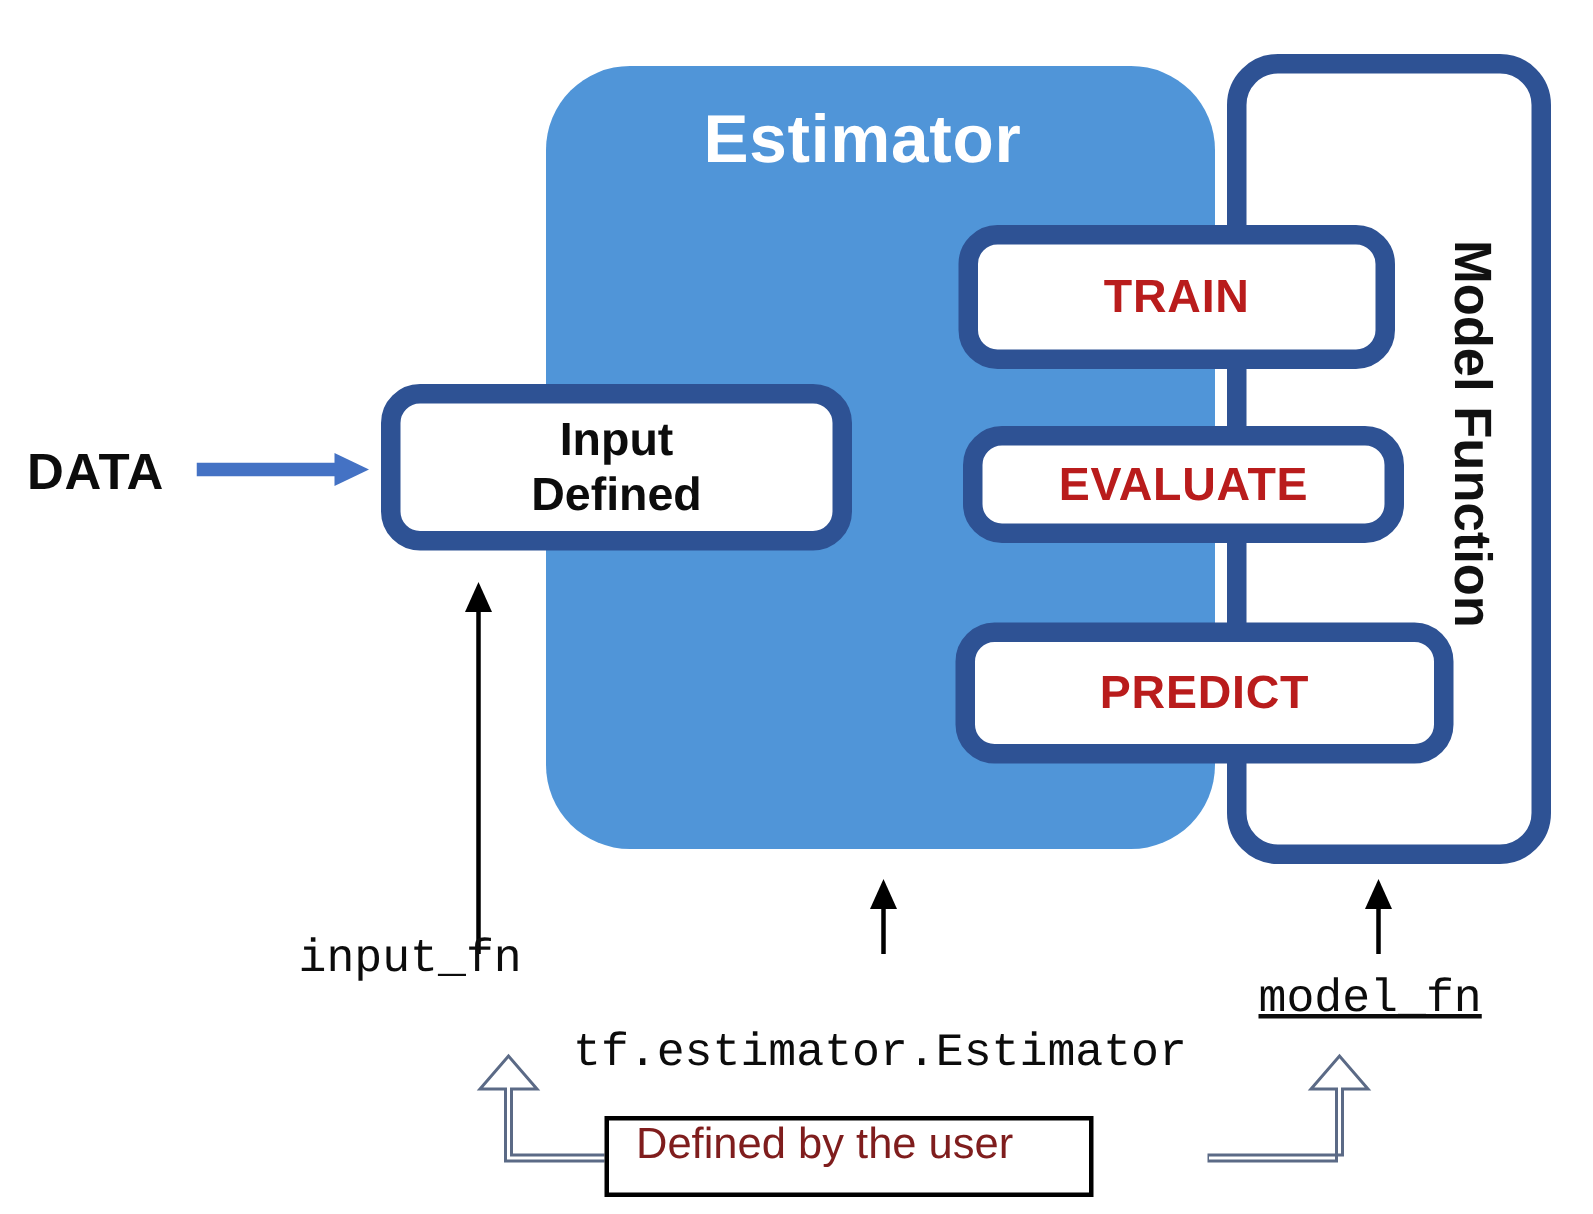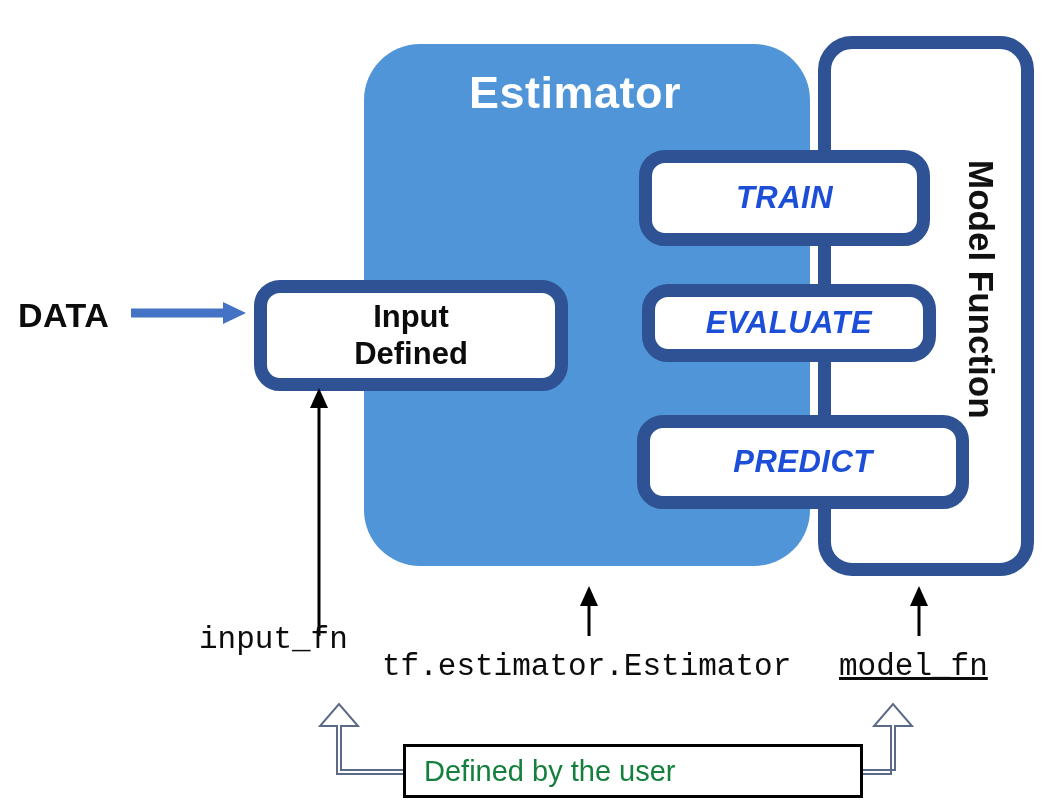--- a/index.html
+++ b/index.html
@@ -69,24 +69,23 @@
   
   .action-box {
     position: absolute;
     background: #ffffff;
     border: 13px solid #2e5294;
     border-radius: 26px;
     box-sizing: border-box;
     display: flex;
     align-items: center;
     justify-content: center;
-    color: #1d4ed8;
+    color: #b91c1c;
     font-weight: bold;
     letter-spacing: 0.5px;
-    font-style: italic;
   }
   #action-train    { left: 639px; top: 150px; width: 291px; height: 96px; font-size: 31px; }
   #action-evaluate { left: 642px; top: 284px; width: 294px; height: 78px; font-size: 31px; }
   #action-predict  { left: 637px; top: 415px; width: 332px; height: 94px; font-size: 31px; }
 
   
   #input-function-box {
     position: absolute;
     left: 254px;
     top: 256px;
@@ -97,21 +96,20 @@
     border-radius: 26px;
     box-sizing: border-box;
     display: flex;
     align-items: center;
     justify-content: center;
     text-align: center;
     color: #0c0c0c;
     font-size: 31px;
     font-weight: bold;
     line-height: 1.18;
-    margin-top: 24px;
   }
 
   
   #data-label {
     position: absolute;
     left: 18px;
     top: 296px;
     color: #0c0c0c;
     font-size: 34px;
     font-weight: bold;
@@ -133,36 +131,36 @@
 
   
   .code-label {
     position: absolute;
     font-family: "Liberation Mono", "DejaVu Sans Mono", monospace;
     font-size: 31px;
     color: #0c0c0c;
     white-space: nowrap;
   }
   #label-input-fn     { left: 199px; top: 622px; }
-  #label-estimator-fn { left: 382px; top: 649px; }
+  #label-estimator-fn { left: 382px; top: 685px; }
   #label-model-fn     { left: 839px; top: 649px; text-decoration: underline; }
 
   
   #defined-by-user-box {
     position: absolute;
     left: 403px;
     top: 744px;
-    width: 460px;
+    width: 326px;
     height: 54px;
     background: #ffffff;
     border: 3px solid #000000;
     box-sizing: border-box;
     display: flex;
-    align-items: center;
-    color: #15803d;
+    align-items: flex-start;
+    color: #7f1d1d;
     font-size: 29px;
     padding-left: 18px;
   }
 
   
   #elbow-arrow-left {
     position: absolute;
     left: 300px;
     top: 700px;
     width: 116px;

